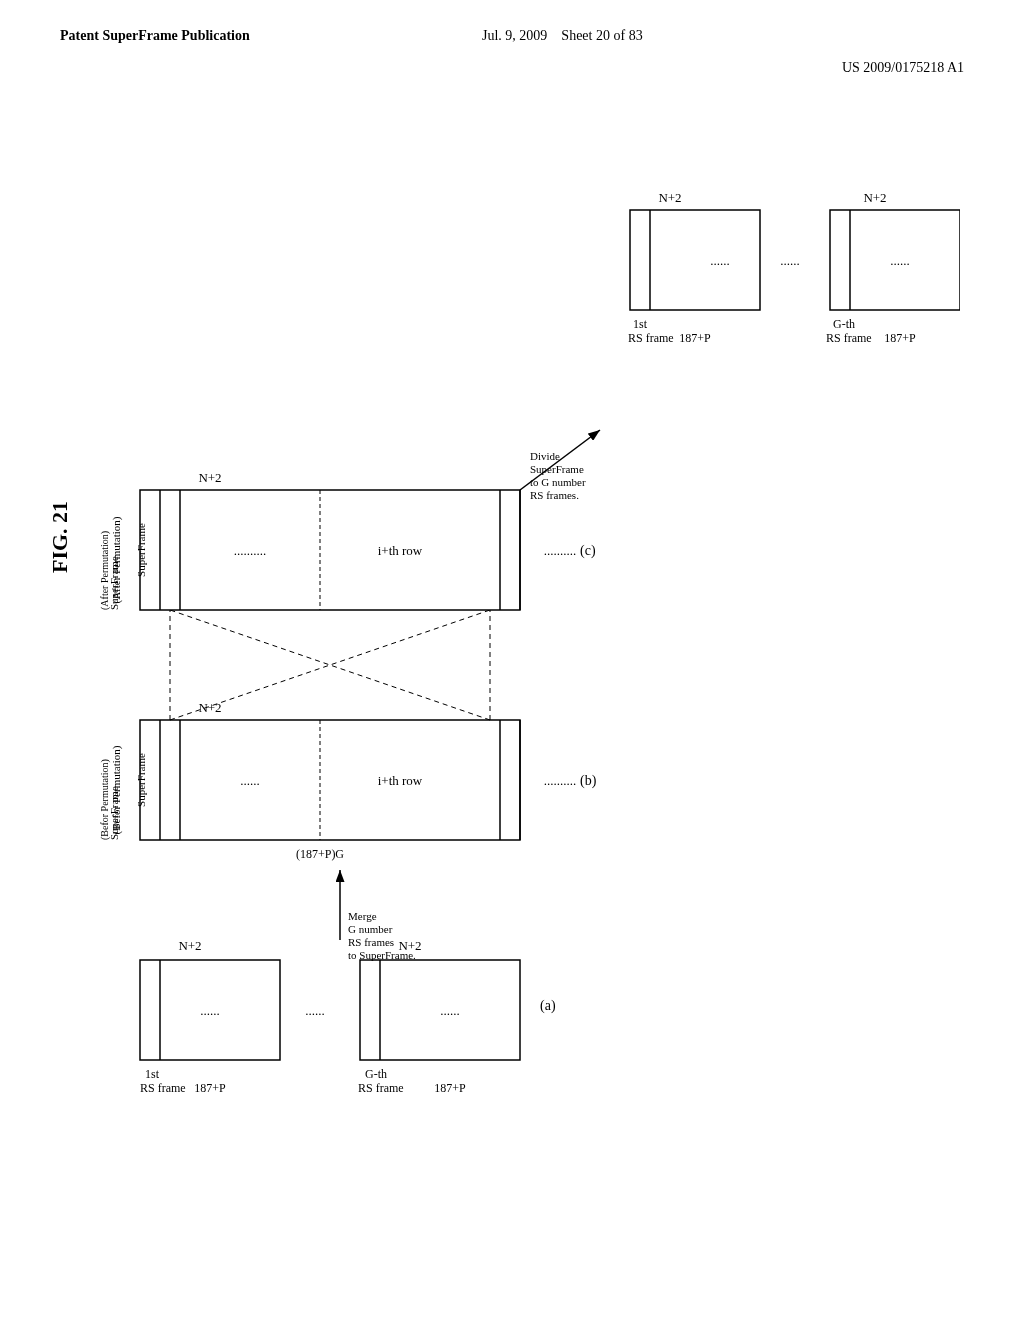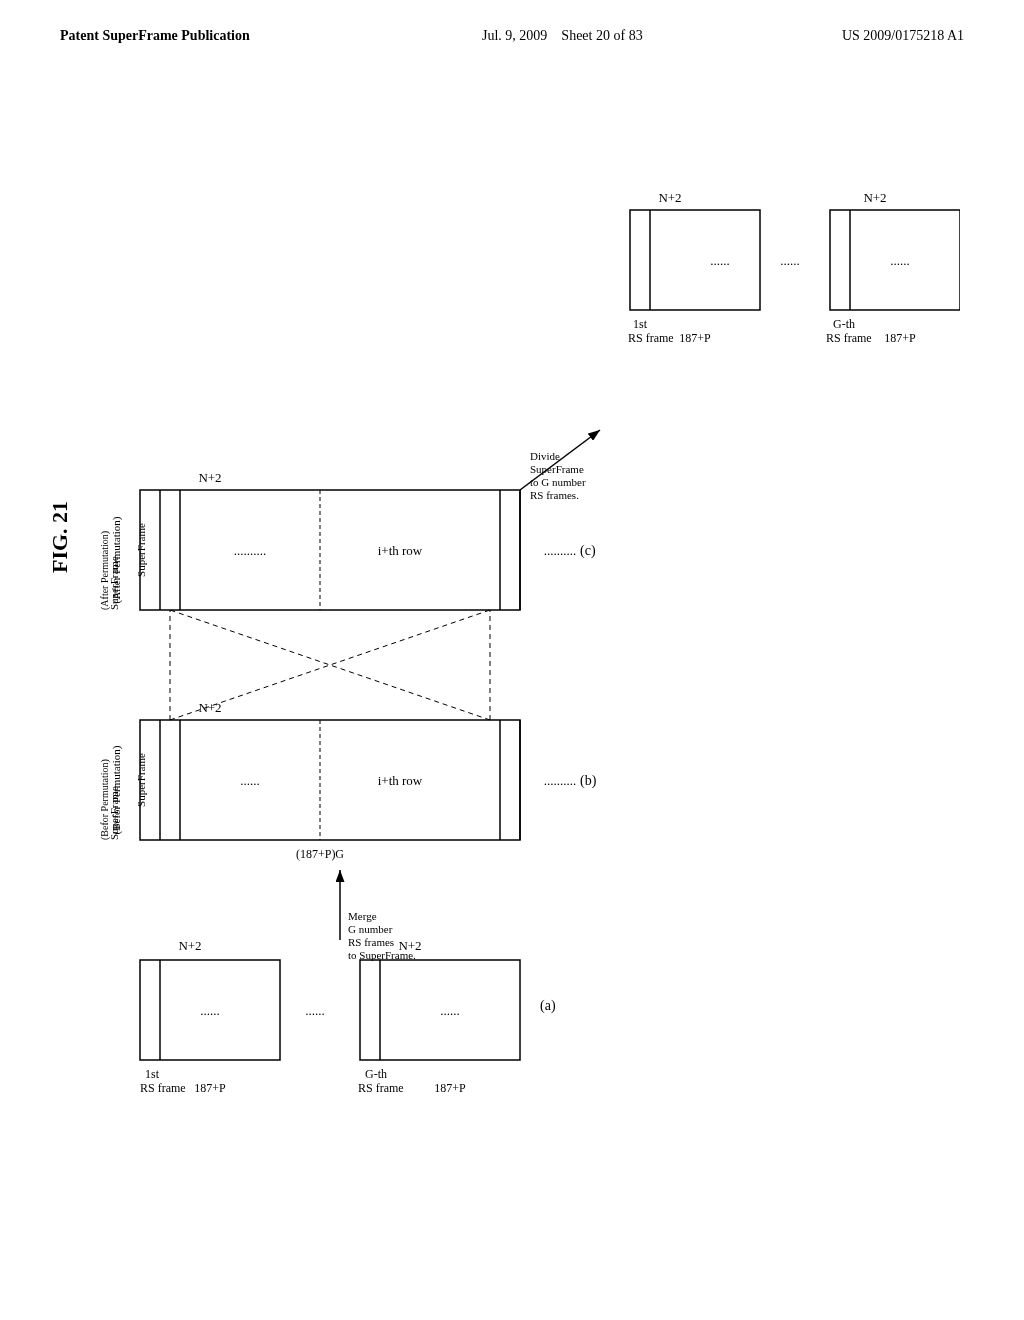--- a/index.html
+++ b/index.html
@@ -26,20 +26,21 @@
     }
 
     .header-center {
       text-align: center;
       font-size: 14px;
       margin-left: 33px;
     }
 
     .header-right {
       font-size: 14px;
+      margin-top: 32px;
     }
 
     .fig-label {
       position: absolute;
       left: 60px;
       top: 560px;
       font-size: 22px;
       font-weight: bold;
       transform: rotate(-90deg);
       transform-origin: left center;

